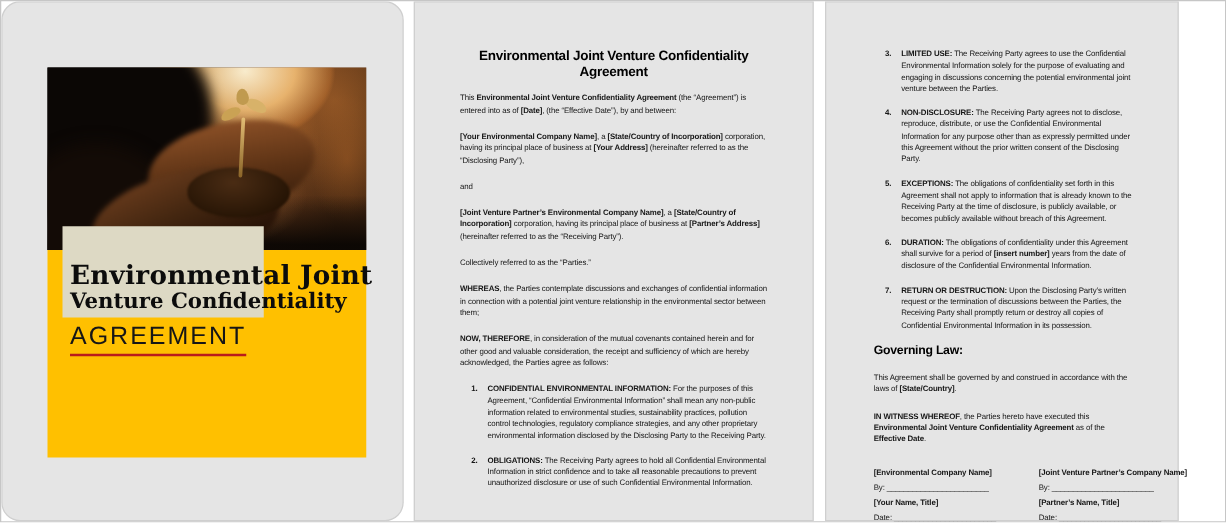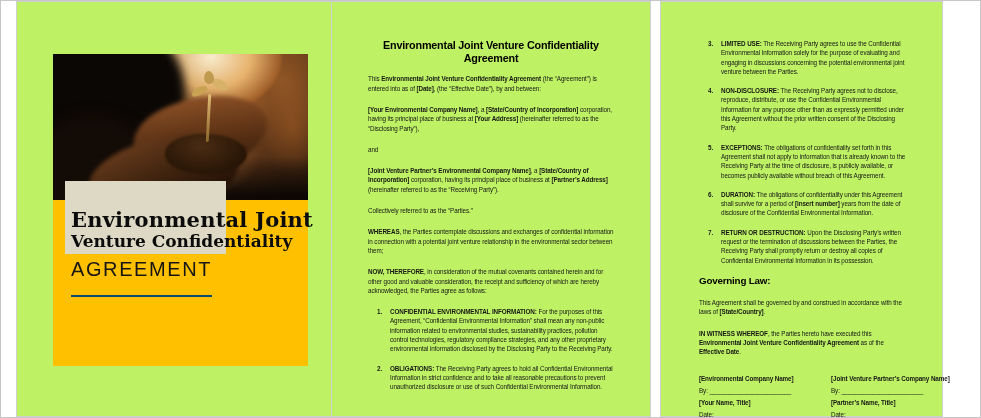--- a/index.html
+++ b/index.html
@@ -5,24 +5,24 @@
   html,body { margin:0; padding:0; background:#ffffff; }
   * { box-sizing:border-box; }
 
   .screenshot {
     position:relative; width:981px; height:418px;
     background:#ffffff; border:1px solid #c6c6c6;
     font-family:"Liberation Sans", sans-serif;
     overflow:hidden;
   }
   .page {
-    position:absolute; top:0; bottom:0; background:#bef264;
+    position:absolute; top:0; bottom:0; background:#e5e5e5;
     border:1px solid #cfcfcf;
   }
-  .page1 { left:15px;   width:322px; }
+  .page1 { left:0;   width:322px;border-radius:15px; }
   .page2 { left:330px; width:320px; }
   .page3 { left:659px; width:283px; }
 
   
   .photo {
     position:absolute; left:36px; top:52px; width:255px; height:146px; overflow:hidden;
     background:
       linear-gradient(to top, rgba(8,5,3,0.92) 3%, rgba(8,5,3,0) 30%),
       radial-gradient(95px 75px at 62% 2%, rgba(255,243,212,0.96) 0%, rgba(248,196,122,0.85) 42%, rgba(205,125,55,0.35) 72%, rgba(205,125,55,0) 76%),
       radial-gradient(150px 130px at 90% 18%, rgba(198,118,50,0.55) 0%, rgba(198,118,50,0) 70%),
@@ -43,21 +43,21 @@
   .leaf-right { left:158px; top:26px; width:18px; height:9px; background:#d8b269; border-radius:50%/60% 60% 40% 40%; transform:rotate(26deg); }
   .leaf-top   { left:151px; top:17px; width:10px; height:13px; background:#c09a4f; border-radius:50%/60% 60% 40% 40%; transform:rotate(-6deg); }
 
   .yellow-block { position:absolute; left:36px; top:198px; width:255px; height:166px; }
   .beige-box    { position:absolute; left:48px; top:179px; width:161px; height:73px; }
 
   .cover-text { position:absolute; left:54px; top:206px; width:252px; color:#0c0c0c; }
   .ct1 { font:700 21px/23px "DejaVu Serif", serif; letter-spacing:0.2px; }
   .ct2 { font:700 17px/21px "DejaVu Serif", serif; }
   .ct3 { margin-top:6px; }
-  .ct3-inner { display:inline-block; font:400 20px/22px "Liberation Sans", sans-serif; letter-spacing:1.6px; color:#161616; border-bottom:2px solid #0c4a6e; padding-bottom:15px; }
+  .ct3-inner { display:inline-block; font:400 20px/22px "Liberation Sans", sans-serif; letter-spacing:1.6px; color:#161616; border-bottom:2px solid #b91c1c; padding-bottom:3px; }
 
   
   .doc-content { position:absolute; inset:0; color:#161616; font-size:6.3px; line-height:9.3px; letter-spacing:-0.1px; }
   .p2-pad { padding:37px 36px 0 36px; }
   .p3-pad { padding:37px 34px 0 38px; }
   .b { font-weight:700; }
   .doc-title { font-weight:700; font-size:10.8px; line-height:13.2px; text-align:center; color:#000; margin:0 0 9px 0; letter-spacing:-0.2px; }
   .para { margin:0 0 12px 0; }
   .li { display:flex; margin:0 0 10px 0; padding-left:9px; }
   .li .num { flex:none; width:13px; font-weight:700; }

